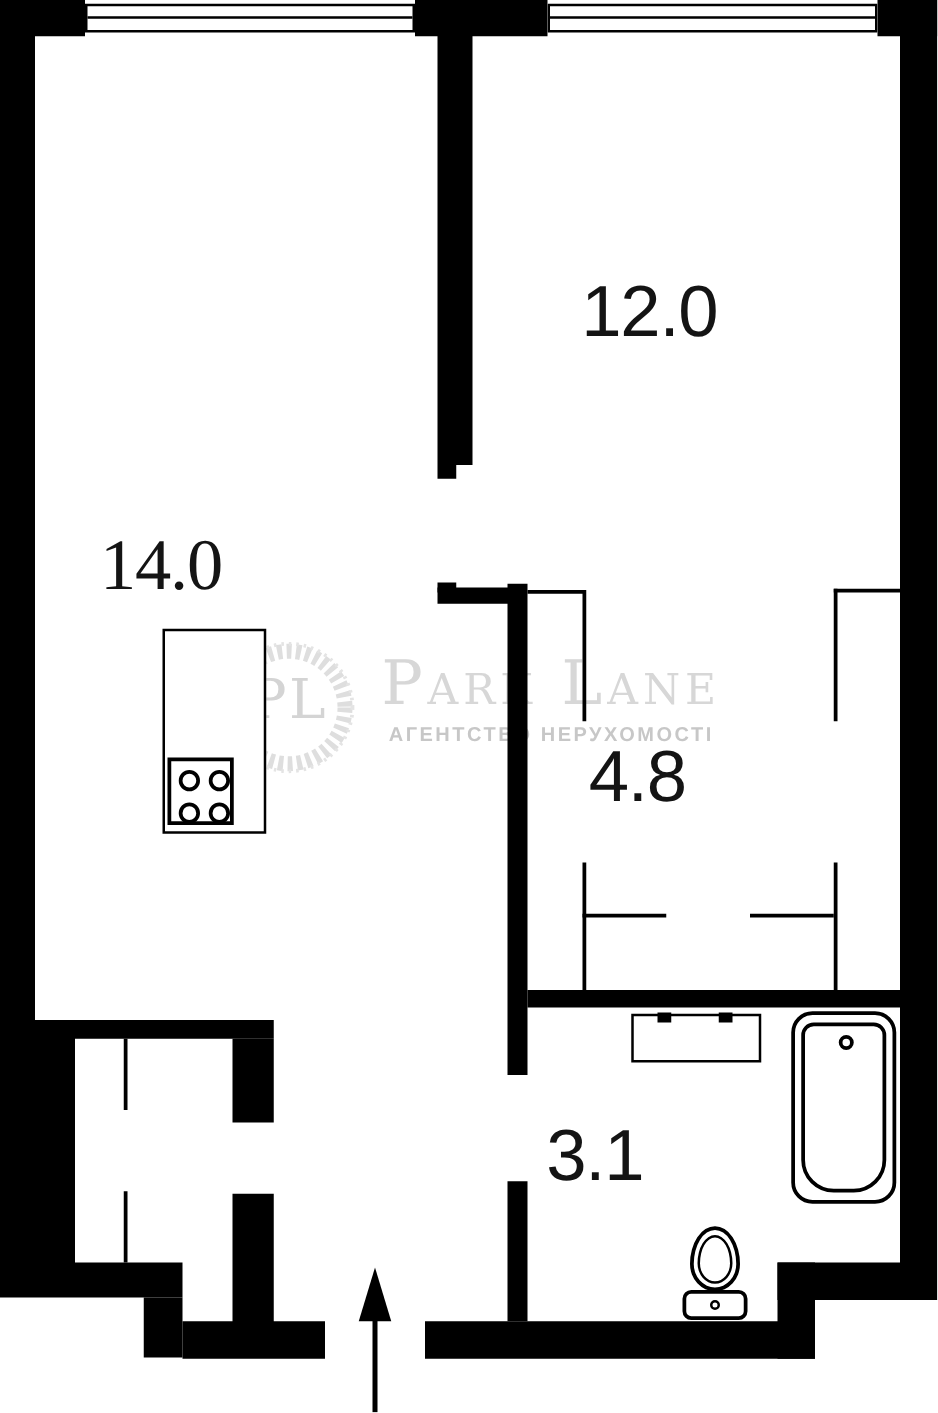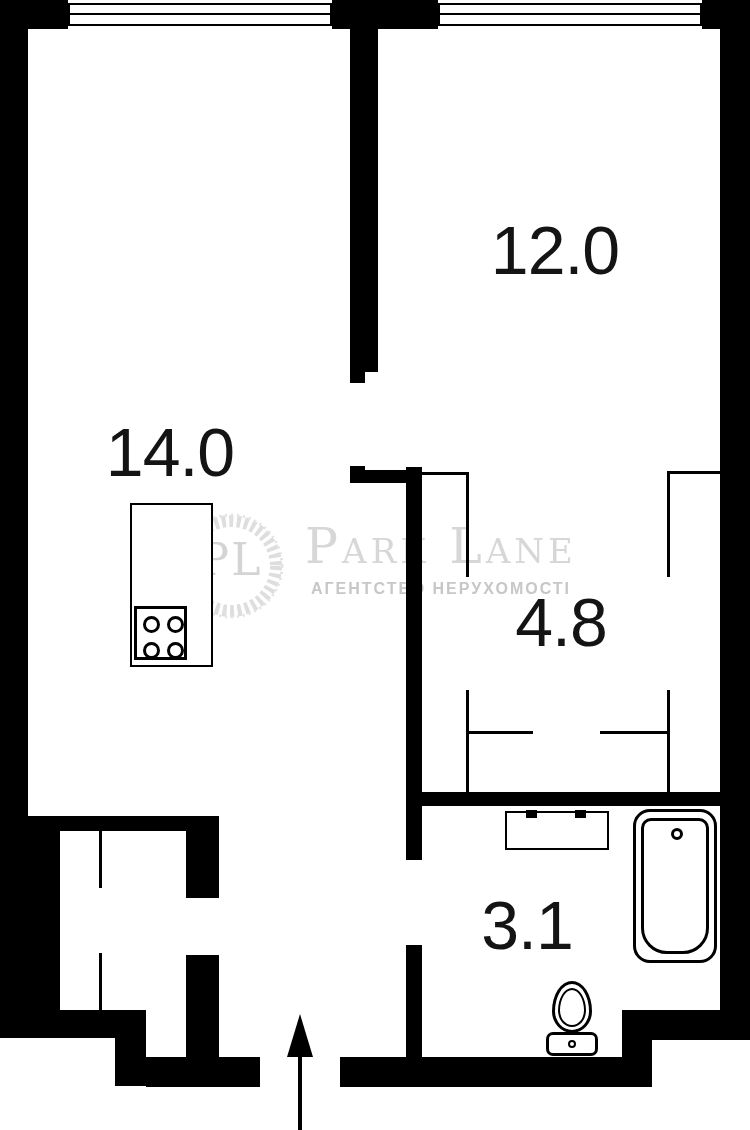--- a/index.html
+++ b/index.html
@@ -5,22 +5,22 @@
   html,body{margin:0;padding:0;background:#fff;}
   #plan{
     position:relative;width:750px;height:1130px;background:#ffffff;overflow:hidden;
     font-family:"Liberation Sans", sans-serif;
   }
   .wall{position:absolute;background:#000;z-index:2;}
   .partition{position:absolute;background:#000;z-index:2;}
   .window{position:absolute;background:#fff;border:2px solid #000;box-sizing:border-box;z-index:3;}
   .window-mid{position:absolute;left:0;right:0;top:8px;height:2px;background:#000;}
   .room-label{
-    position:absolute;z-index:4;text-align:center;
-    font-size:68px;line-height:68px;letter-spacing:-1px;color:#141414;
+    position:absolute;z-index:4;
+    font-size:58px;line-height:68px;letter-spacing:-1px;color:#141414;
   }
   .fixture{position:absolute;background:#fff;border:2px solid #000;box-sizing:border-box;z-index:3;}
   .stove{border-width:3px;}
   .burner{position:absolute;width:17px;height:17px;border:3px solid #000;border-radius:50%;box-sizing:border-box;background:#fff;}
   .basin{position:absolute;border:3px solid #000;border-radius:50%;box-sizing:border-box;background:#fff;}
   .faucet{position:absolute;background:#000;border:none;z-index:4;}
   .tub-outer{border-radius:17px;border-width:3px;}
   .tub-inner{border-radius:10px 10px 26px 26px;border-width:3px;}
   .drain{border-radius:50%;border-width:3px;}
   .toilet-bowl{border-radius:50% 50% 50% 50% / 58% 58% 42% 42%;border-width:3px;}
@@ -118,21 +118,21 @@
     <div class="partition" style="left: 667px; top: 690px; width: 3px; height: 102px;"></div>
     <div class="partition" style="left: 600px; top: 731px; width: 67px; height: 3px;"></div>
     <div class="partition" style="left: 99px; top: 831px; width: 3px; height: 57px;"></div>
     <div class="partition" style="left: 99px; top: 953px; width: 3px; height: 57px;"></div>
     <div class="window" style="left: 68px; top: 3px; width: 264px; height: 23px;">
       <div class="window-mid"></div>
     </div>
     <div class="window" style="left: 438px; top: 3px; width: 264px; height: 23px;">
       <div class="window-mid"></div>
     </div>
-    <div class="room-label" style="left: 80px; top: 418px; width: 180px; height: 68px;">14.0</div>
+    <div class="room-label" style="left: 80px; top: 418px; width: 180px; height: 68px; font-family: Liberation Serif, serif;">14.0</div>
     <div class="room-label" style="left: 465px; top: 216px; width: 180px; height: 68px;">12.0</div>
     <div class="room-label" style="left: 471px; top: 588px; width: 180px; height: 68px;">4.8</div>
     <div class="room-label" style="left: 437px; top: 891px; width: 180px; height: 68px;">3.1</div>
     <div class="basin" style="left: 510px; top: 818px; width: 42px; height: 26px;"></div>
     <div class="basin" style="left: 559px; top: 818px; width: 42px; height: 26px;"></div>
     <div class="faucet" style="left: 526px; top: 810px; width: 11px; height: 8px;"></div>
     <div class="faucet" style="left: 575px; top: 810px; width: 11px; height: 8px;"></div>
   </div>
 
 </body></html>

